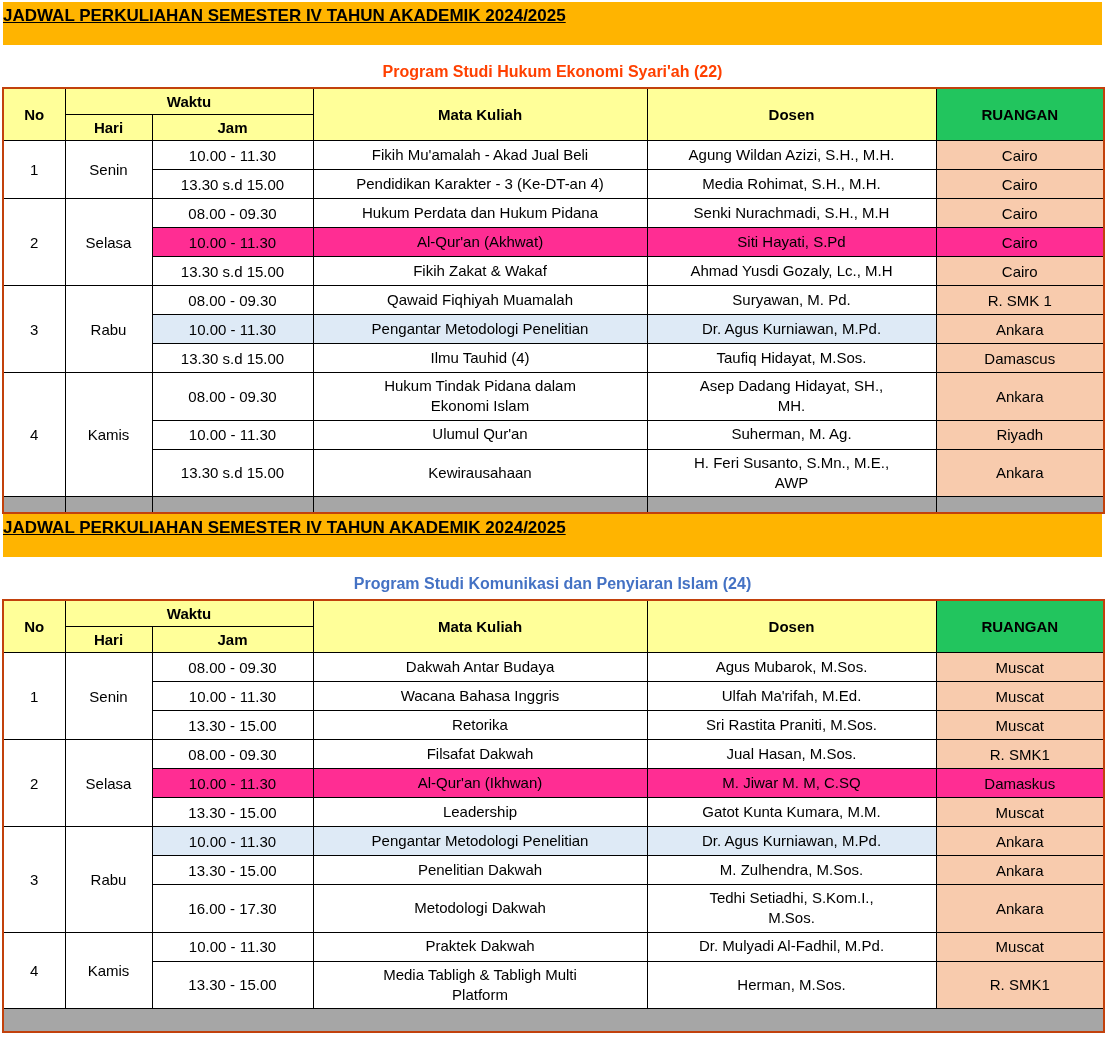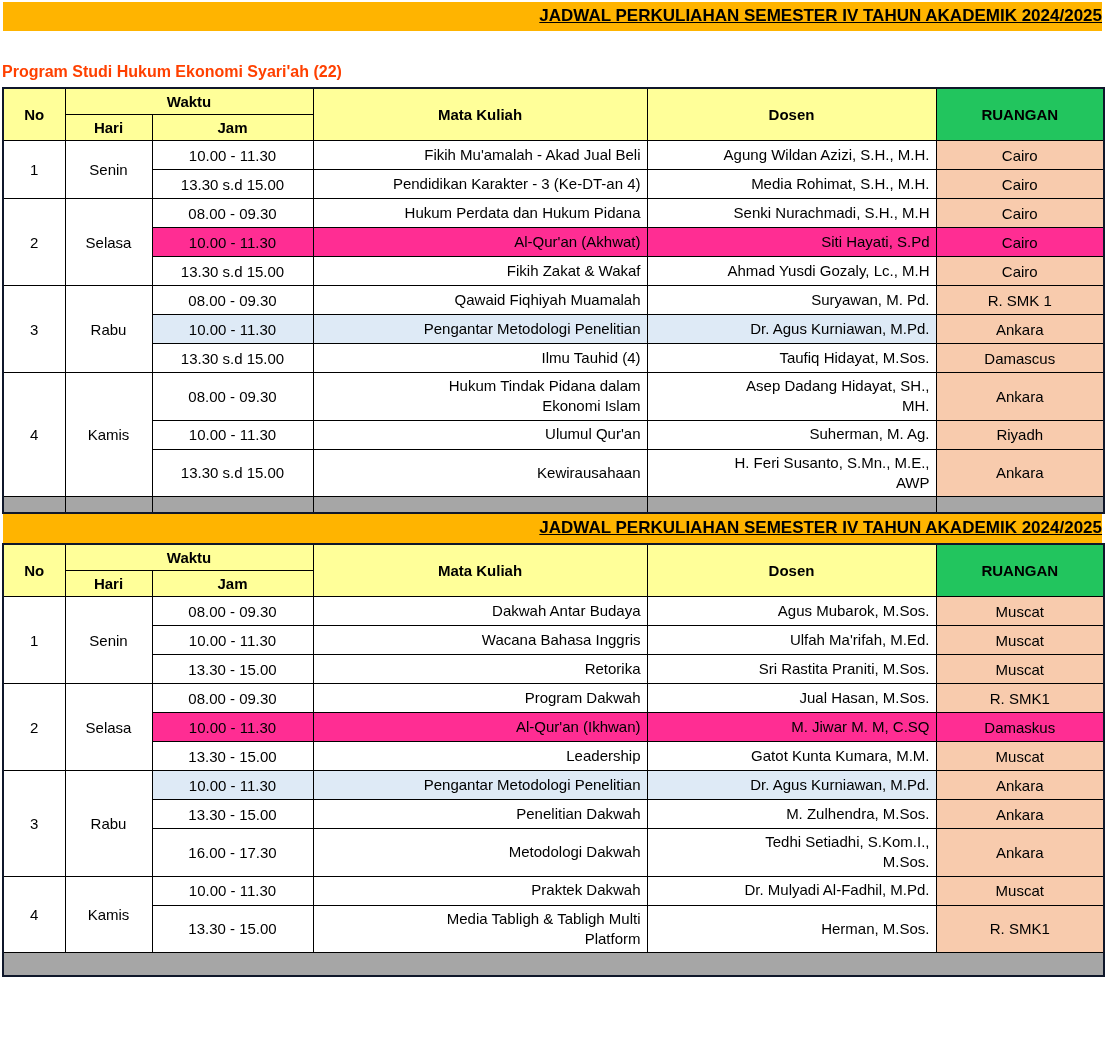--- a/index.html
+++ b/index.html
@@ -1,29 +1,29 @@
 <!DOCTYPE html>
 <html><head>
 <meta charset="utf-8">
 <style>
   html,body{margin:0;padding:0;background:#fff;}
   body{width:1105px;font-family:"Liberation Sans",sans-serif;color:#000;}
   .page{width:1101px;padding:2px;}
-  .banner{background:#FFB400;text-align:right;padding:4px 0 5px 0;margin:0 1px;}
+  .banner{background:#FFB400;text-align:left;padding:4px 0 19px 0;margin:0 1px;}
   .banner span{font-weight:bold;font-size:17px;text-decoration:underline;letter-spacing:0px;color:#000;}
-  .subtitle{text-align:left;font-weight:bold;font-size:16px;padding:5px 0 6px 0;background:#fff;margin-top:27px;}
+  .subtitle{text-align:center;font-weight:bold;font-size:16px;padding:18px 0 6px 0;background:#fff;}
   .subtitle.red{color:#FF4000;}
   .subtitle.blue{color:#4472C4;}
-  table.sched{border-collapse:collapse;table-layout:fixed;width:1101px;border:2px solid #0f172a;}
+  table.sched{border-collapse:collapse;table-layout:fixed;width:1101px;border:2px solid #c2410c;}
   table.sched td, table.sched th{border:1px solid #000;font-size:15px;font-weight:normal;
       padding:3px 6px;vertical-align:middle;overflow:hidden;}
   table.sched th{background:#FFFF99;font-weight:bold;text-align:center;padding:4px 2px;}
   table.sched th.room-h{background:#22c55e;}
   td.c{text-align:center;}
-  td.l{text-align:right;margin-top:36px;}
+  td.l{text-align:center;margin-top:36px;}
   td.wrap{white-space:pre-line;line-height:1.35;}
   td.room{background:#F8CBAD;text-align:center;}
   td.pink{background:#FF2D93;}
   td.blue{background:#DEEAF6;}
   tr.data-row td{height:22px;}
   tr.gray-cells td{background:#A6A6A6;height:15px;padding:0;}
   tr.gray-strip td{background:#A6A6A6;height:22px;padding:0;}
   col.c-no{width:62px;} col.c-hari{width:87px;} col.c-jam{width:161px;}
   col.c-mk{width:334px;} col.c-dosen{width:289px;} col.c-ruang{width:168px;}
 </style>
@@ -147,20 +147,21 @@
             <td></td>
           </tr>
         </tbody>
     </table>
   </section>
 
   <section>
     <div class="banner">
       <span>JADWAL PERKULIAHAN SEMESTER IV TAHUN AKADEMIK 2024/2025</span>
     </div>
+    <div class="subtitle blue">Program Studi Komunikasi dan Penyiaran Islam (24)</div>
 
     <table class="sched">
       <colgroup>
         <col class="c-no">
           <col class="c-hari">
           <col class="c-jam">
         <col class="c-mk">
           <col class="c-dosen">
           <col class="c-ruang">
       </colgroup>
@@ -195,21 +196,21 @@
           <tr class="data-row">
             <td class="c">13.30 - 15.00</td>
             <td class="l wrap">Retorika</td>
             <td class="l wrap">Sri Rastita Praniti, M.Sos.</td>
             <td class="room">Muscat</td>
           </tr>
           <tr class="data-row">
             <td class="c" rowspan="3">2</td>
             <td class="c" rowspan="3">Selasa</td>
             <td class="c">08.00 - 09.30</td>
-            <td class="l wrap">Program Dakwah</td>
+            <td class="l wrap">Filsafat Dakwah</td>
             <td class="l wrap">Jual Hasan, M.Sos.</td>
             <td class="room">R. SMK1</td>
           </tr>
           <tr class="data-row">
             <td class="c pink">10.00 - 11.30</td>
             <td class="l wrap pink">Al-Qur'an (Ikhwan)</td>
             <td class="l wrap pink">M. Jiwar M. M, C.SQ</td>
             <td class="c pink">Damaskus</td>
           </tr>
           <tr class="data-row">

